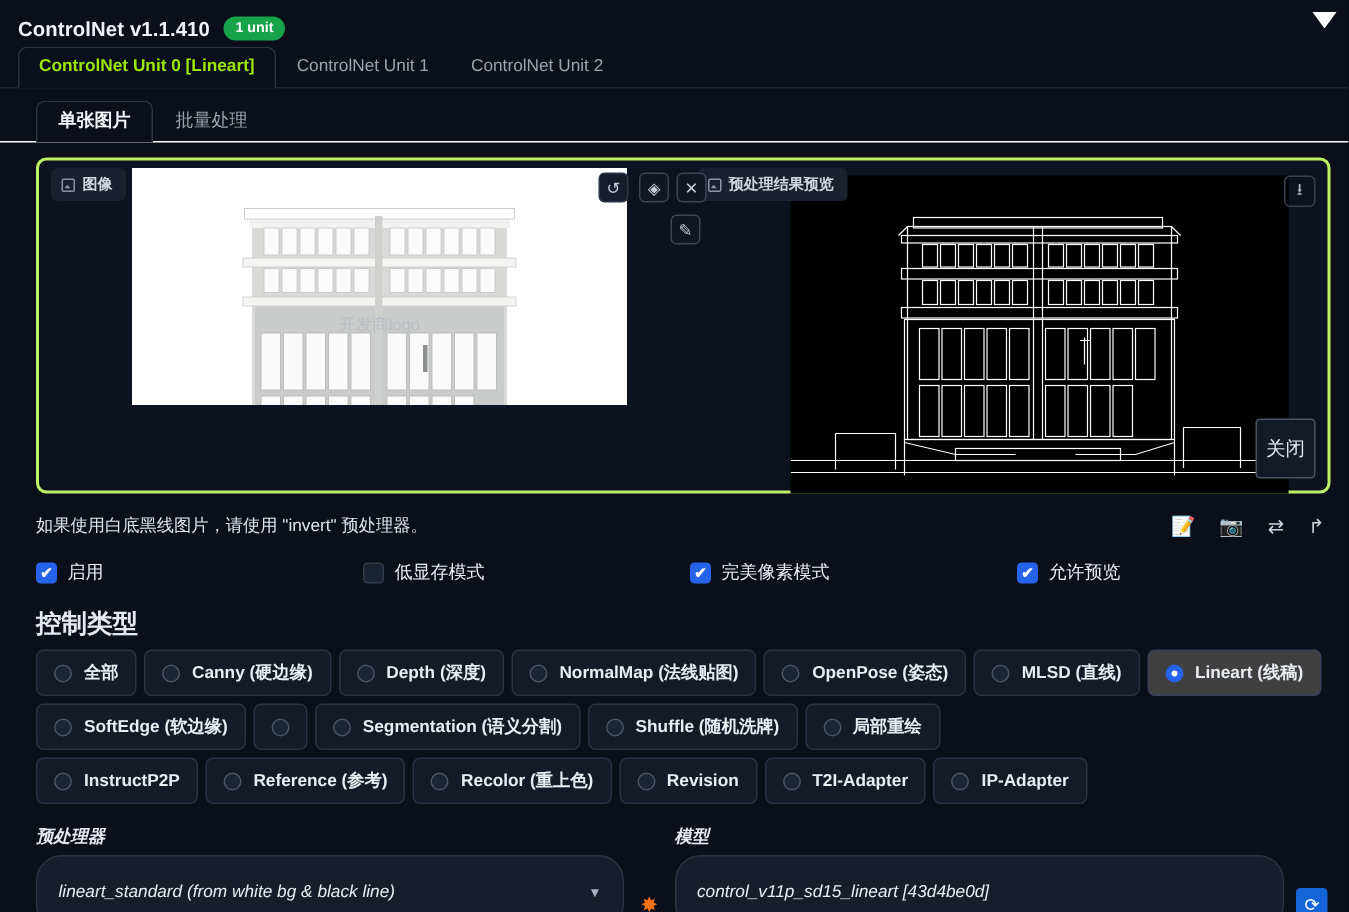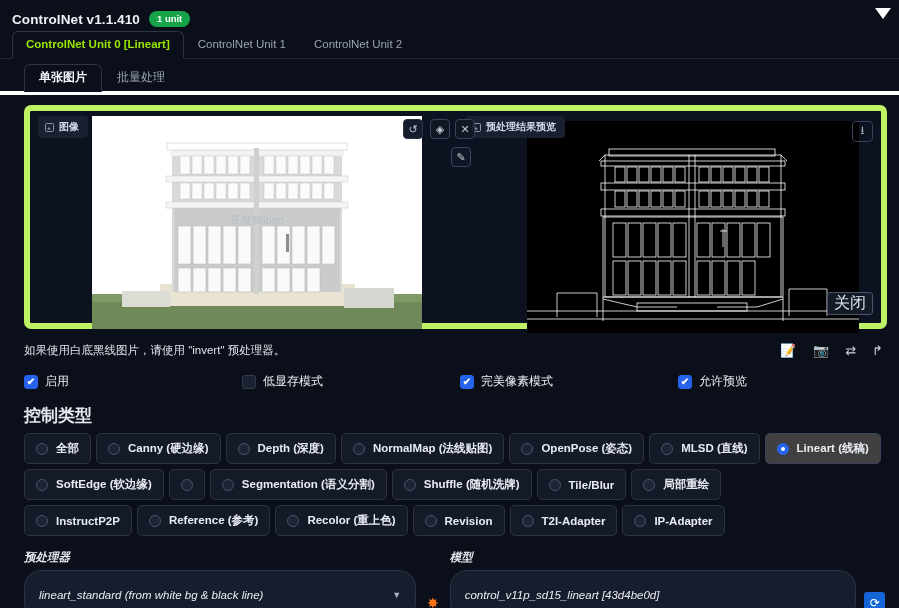--- a/index.html
+++ b/index.html
@@ -35,51 +35,51 @@
   }
   .unit-tab.active {
     color: #9ae600; font-weight: 700;
     background: #0b0f19;
     border: 1px solid #2c3546; border-bottom: 1px solid #0b0f19;
     border-radius: 6px 6px 0 0; margin-bottom: -1px;
   }
 
   
   .mode-tabs { display: flex; align-items: flex-end; padding-left: 24px; margin-top: 8px;
-               height: 28px; border-bottom: 4px solid #ffffff; }
+               height: 28px; border-bottom: 1px solid #ffffff; }
   .mode-tab {
     font-size: 12px; padding: 6px 14px 7px 14px; color: #9aa3b2; cursor: pointer;
     border: 1px solid transparent; border-bottom: none; line-height: 1.1;
   }
   .mode-tab.active {
     color: #f2f5fa; font-weight: 700; background: #0b0f19;
     border: 1px solid #2c3546; border-bottom: 1px solid #0b0f19;
     border-radius: 6px 6px 0 0; margin-bottom: -1px;
   }
 
   
   .panel-outer {
     margin: 10px 12px 0 24px;
-    border: 6px solid #bef264; border-radius: 7px; background: #0d1220;
+    border: 2px solid #bef264; border-radius: 7px; background: #0d1220;
     height: 224px; position: relative; display: flex;
   }
   .img-pane { position: relative; width: 49%; height: 100%; }
   .pane-label {
     position: absolute; top: 5px; left: 8px; z-index: 5;
     background: #1a2030; color: #cfd6e4; font-size: 10px; font-weight: 700;
     padding: 4px 9px 4px 7px; border-radius: 4px;
     display: flex; align-items: center; gap: 5px;
   }
   .mini-ico { width: 9px; height: 9px; border: 1px solid #8b94a6; border-radius: 1.5px;
               display:inline-block; position: relative; }
   .mini-ico::after { content:""; position:absolute; left:1px; bottom:1px; width:4px; height:3px;
                      background:#8b94a6; clip-path: polygon(0 100%, 45% 20%, 100% 100%); }
 
   .img-canvas {
-    position: absolute; left: 62px; top: 5px; width: 330px; height: 213px;
+    position: absolute; left: 62px; top: 5px; width: 330px; height: 158px;
     background: #ffffff; overflow: hidden;
   }
   .img-canvas2 {
     position: absolute; left: 80px; top: 10px; width: 332px; height: 212px;
     background: #000000; overflow: hidden;
   }
 
   .pane-tools { position: absolute; top: 8px; z-index: 6; display: flex; gap: 5px; }
   .tbtn {
     width: 20px; height: 20px; border: 1px solid #3b4458; border-radius: 4px;
@@ -90,21 +90,21 @@
 
   .dl-btn {
     position: absolute; right: 8px; top: 10px; width: 21px; height: 21px;
     border: 1px solid #394154; border-radius: 4px; background: #10162400;
     display: flex; align-items: center; justify-content: center; cursor: pointer;
     color: #aeb6c6; font-size: 11px;
   }
   .close-btn {
     position: absolute; right: 8px; bottom: 8px;
     border: 1px solid #4a5468; border-radius: 3px; background: #141a28;
-    color: #dfe4ee; font-size: 16px; padding: 0 6px; cursor: pointer;
+    color: #dfe4ee; font-size: 13px; padding: 10px 6px; cursor: pointer;
   }
 
   
   .hint-row { display: flex; align-items: center; justify-content: space-between;
               margin: 10px 16px 0 24px; height: 22px; }
   .hint-text { font-size: 11.5px; color: #dfe4ee; }
   .hint-icons { display: flex; gap: 16px; align-items: center; font-size: 13px; color: #c9d0de; }
   .hint-icons span { cursor: pointer; line-height: 1; }
 
   
@@ -417,24 +417,20 @@
       <div class="radio-pill">
         <span class="dot"></span>
         <span>Segmentation (语义分割)</span>
         </div>
       <div class="radio-pill">
         <span class="dot"></span>
         <span>Shuffle (随机洗牌)</span>
         </div>
       <div class="radio-pill">
         <span class="dot"></span>
-        <span>Tile/Blur</span>
-        </div>
-      <div class="radio-pill">
-        <span class="dot"></span>
         <span>局部重绘</span>
         </div>
     </div>
 
     <div class="radio-row">
       <div class="radio-pill">
         <span class="dot"></span>
         <span>InstructP2P</span>
         </div>
       <div class="radio-pill">

